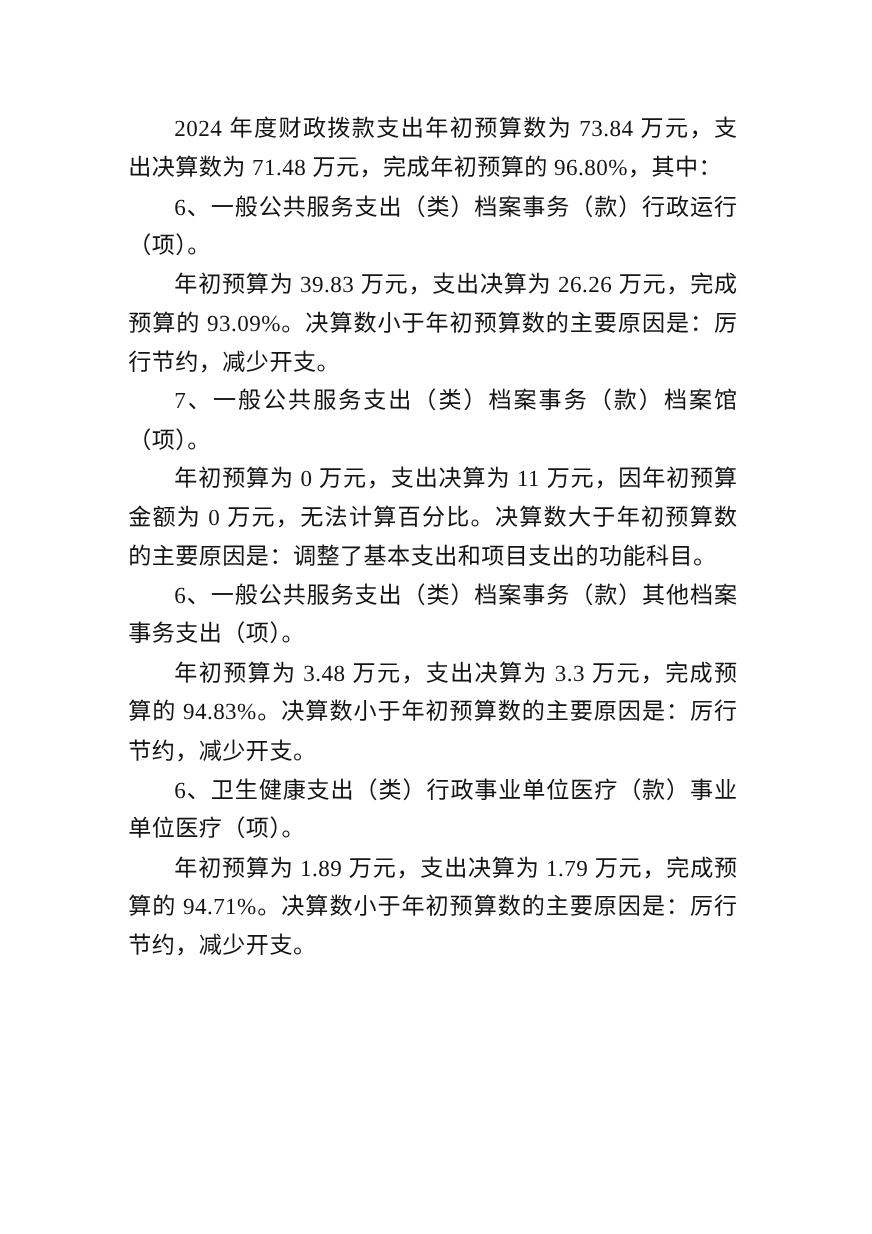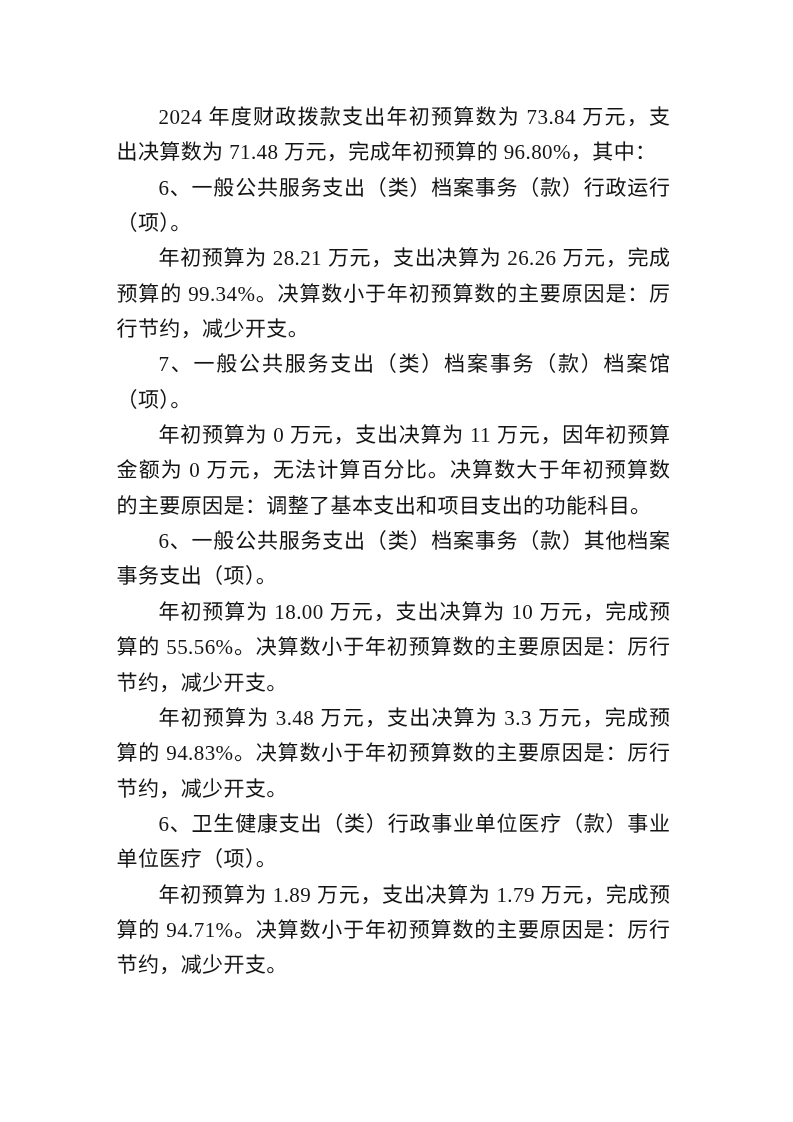--- a/index.html
+++ b/index.html
@@ -36,23 +36,22 @@
     letter-spacing: 0.4px;
   }
 </style>
 </head>
 <body>
 
 <div class="page">
   <div class="doc-body">
     <p>2024 年度财政拨款支出年初预算数为 73.84 万元，支出决算数为 71.48 万元，完成年初预算的 96.80%，其中：</p>
     <p>6、一般公共服务支出（类）档案事务（款）行政运行（项）。</p>
-    <p>年初预算为 28.21 万元，支出决算为 26.26 万元，完成预算的 99.34%。决算数小于年初预算数的主要原因是：厉行节约，减少开支。</p>
+    <p>年初预算为 39.83 万元，支出决算为 26.26 万元，完成预算的 93.09%。决算数小于年初预算数的主要原因是：厉行节约，减少开支。</p>
     <p>7、一般公共服务支出（类）档案事务（款）档案馆（项）。</p>
     <p>年初预算为 0 万元，支出决算为 11 万元，因年初预算金额为 0 万元，无法计算百分比。决算数大于年初预算数的主要原因是：调整了基本支出和项目支出的功能科目。</p>
     <p>6、一般公共服务支出（类）档案事务（款）其他档案事务支出（项）。</p>
-    <p>年初预算为 18.00 万元，支出决算为 10 万元，完成预算的 55.56%。决算数小于年初预算数的主要原因是：厉行节约，减少开支。</p>
     <p>年初预算为 3.48 万元，支出决算为 3.3 万元，完成预算的 94.83%。决算数小于年初预算数的主要原因是：厉行节约，减少开支。</p>
     <p>6、卫生健康支出（类）行政事业单位医疗（款）事业单位医疗（项）。</p>
     <p>年初预算为 1.89 万元，支出决算为 1.79 万元，完成预算的 94.71%。决算数小于年初预算数的主要原因是：厉行节约，减少开支。</p>
 
   </div>
 </div>
 
 </body></html>

